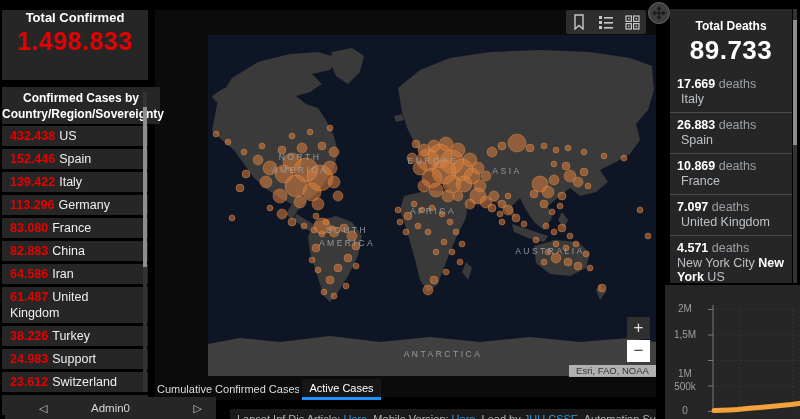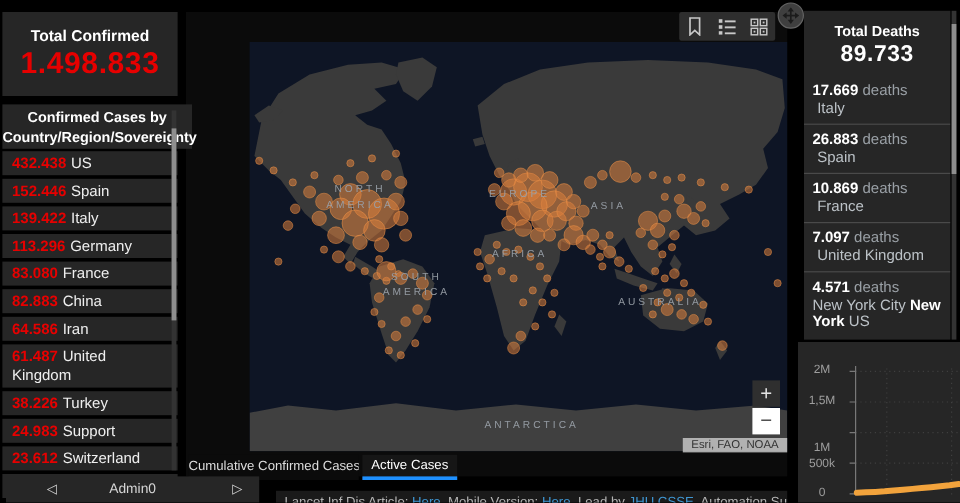--- a/index.html
+++ b/index.html
@@ -2,21 +2,21 @@
 <html><head>
 <meta charset="utf-8">
 <style>
   html,body{margin:0;padding:0;background:#000;}
   #app{position:relative;width:800px;height:419px;background:#000;overflow:hidden;
        font-family:"Liberation Sans",sans-serif;-webkit-font-smoothing:antialiased;}
   .abs{position:absolute;}
   .panel{background:#262626;}
   
   #p-confirmed{left:2px;top:10px;width:146px;height:70px;text-align:center;}
-  #p-confirmed .t{margin-top:12px;font-size:13px;font-weight:600;color:#fff;}
+  #p-confirmed .t{font-size:13px;font-weight:600;color:#fff;}
   #p-confirmed .v{margin-top:2px;font-size:25px;font-weight:bold;color:#e60000;letter-spacing:.5px;}
   #p-cases-header{left:2px;top:87px;width:158px;height:37px;text-align:center;padding-top:3px;box-sizing:border-box;}
   #p-cases-header div{font-size:12px;font-weight:bold;color:#fff;line-height:16px;}
   #cases-list{left:2px;top:126px;width:146px;}
   .c-row{background:#262626;margin-bottom:3px;height:20px;line-height:20px;padding:0 17px 0 8px;
          font-size:12.5px;white-space:nowrap;overflow:hidden;}
   .c-row.wrap{height:34px;line-height:16px;padding-top:2px;white-space:normal;}
   .c-num{color:#e60000;font-weight:bold;margin-right:4px;}
   .c-cty{color:#efefef;}
   .sb-track{background:#333;width:4px;}
@@ -41,21 +41,21 @@
        line-height:20px;cursor:pointer;white-space:nowrap;overflow:hidden;}
   #tab-cumulative{left:157px;width:142px;background:#0b0b0b;}
   #tab-active{left:302px;width:79px;background:#161616;color:#fff;border-bottom:3px solid #1e90ff;line-height:18px;}
   #footer-strip{left:230px;top:409px;width:426px;height:20px;background:#1a1a1a;
                 font-size:11px;color:#b5b5b5;padding:4px 0 0 7px;box-sizing:border-box;
                 white-space:nowrap;overflow:hidden;}
   #footer-strip .lnk{color:#3f96d2;cursor:pointer;}
   
   #p-deaths{left:670px;top:9px;width:122px;height:274px;overflow:hidden;}
   #p-deaths .t{margin-top:10px;text-align:center;font-size:12px;font-weight:bold;color:#fff;}
-  #p-deaths .v{margin-top:2px;text-align:center;font-size:19px;font-weight:bold;color:#fff;letter-spacing:.5px;}
+  #p-deaths .v{margin-top:2px;text-align:center;font-size:26px;font-weight:bold;color:#fff;letter-spacing:.5px;}
   .d-row{padding:5px 4px 6px 7px;border-top:1px solid #4a4a4a;font-size:12.5px;line-height:14px;}
   .d-row:first-child{border-top:none;}
   .d-num{color:#fff;font-weight:bold;}
   .d-unit{color:#9aa0a6;}
   .d-reg{color:#bcc2c7;padding-left:4px;margin-top:1px;}
   .d-reg b{color:#fff;}
   
   #p-chart{left:665px;top:285px;width:135px;height:134px;}
   .ytick{position:absolute;left:663px;width:44px;text-align:center;font-size:10px;color:#9e9e9e;}
   svg text.maplbl{fill:#9aa1a9;font-family:"Liberation Sans",sans-serif;font-size:8.5px;

